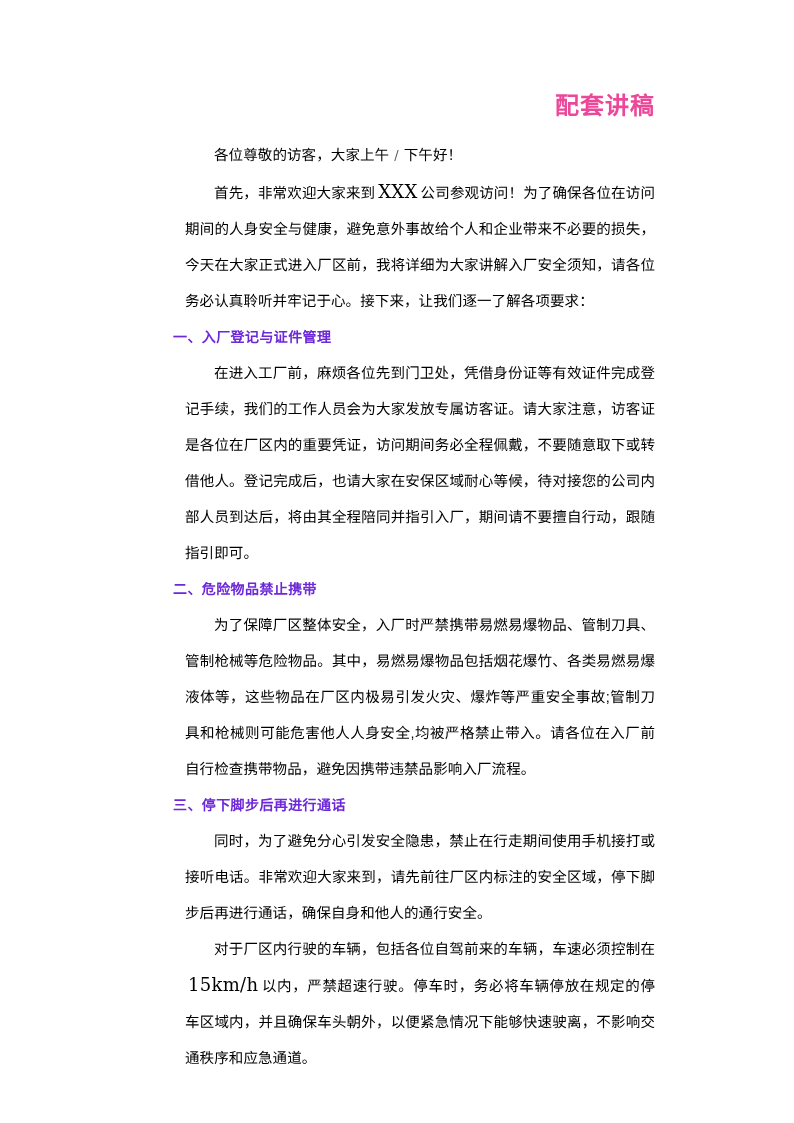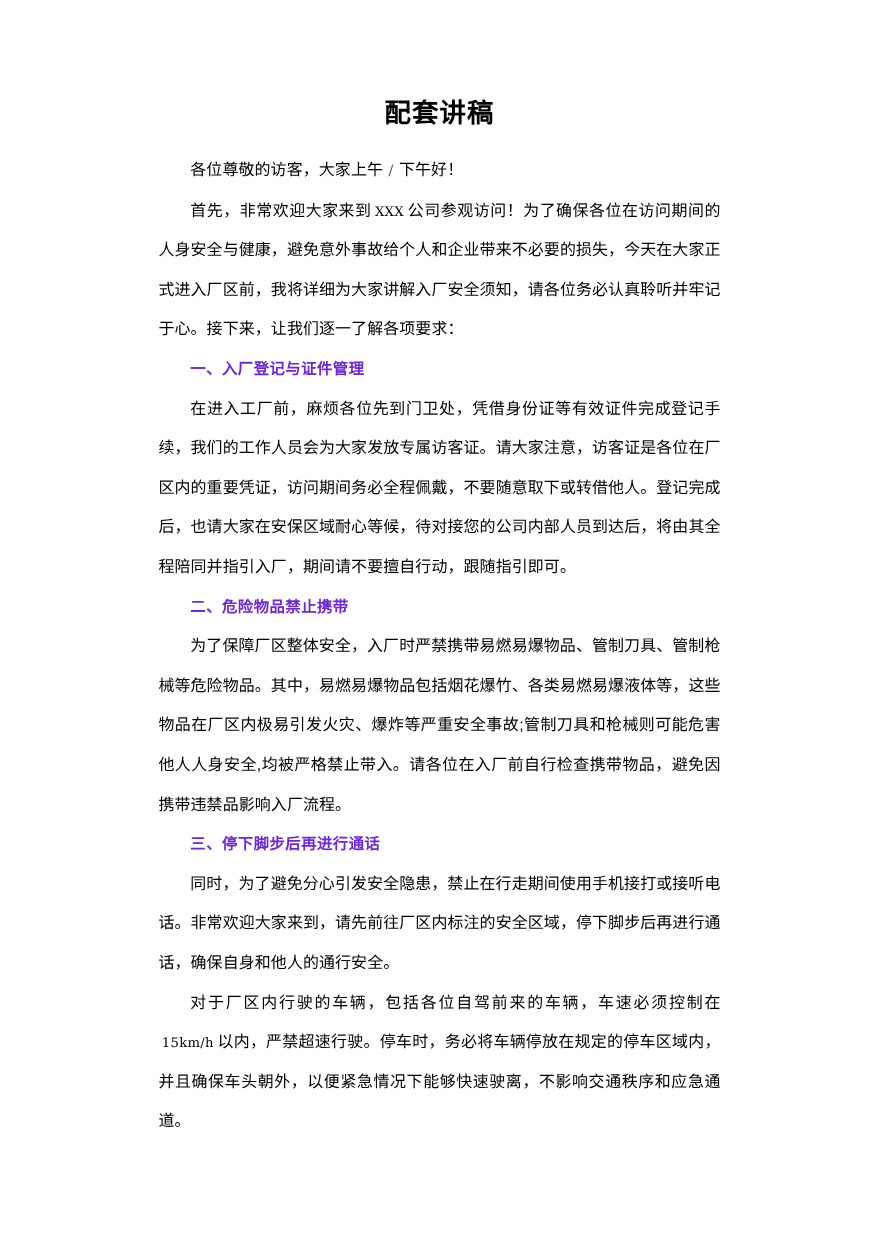--- a/index.html
+++ b/index.html
@@ -28,60 +28,61 @@
   }
 
   .doc-body {
     position: absolute;
     left: 144px;
     top: 86px;
     width: 511px;
   }
 
   .doc-title {
-    font-family: Liberation Mono, monospace;
+    font-family: Liberation Serif, serif;
     font-weight: bold;
     font-size: 24px;
     line-height: 40px;
-    text-align: center;
+    text-align: right;
     letter-spacing: 1px;
     margin: 0 0 11px 0;
-    color: #000000;
+    color: #ec4899;
   }
 
   .para {
     font-family: "Liberation Sans", "DejaVu Sans", sans-serif;
     font-size: 14.5px;
     line-height: 36px;
     text-align: justify;
     text-justify: inter-ideograph;
     margin: 0;
     color: #000000;
     letter-spacing: 0.1px;
   }
 
   .para.indent {
     text-indent: 29px;
+    margin-left: 41px;
   }
 
   .section-heading {
     font-family: "DejaVu Serif", "Liberation Serif", serif;
     font-weight: bold;
     font-size: 14px;
     line-height: 36px;
     margin: 0;
     text-indent: 29px;
     letter-spacing: 0.4px;
     color: #6d28d9;
   }
 
   
   .lat {
     font-family: "DejaVu Serif", "Liberation Serif", serif;
-    font-size: 12px;
+    font-size: 18px;
     padding: 0 3px;
     letter-spacing: 0.3px;
   }
 
   .lat-wide {
     font-family: "DejaVu Serif", "Liberation Serif", serif;
     font-size: 13px;
     padding: 0 2px;
   }
 

